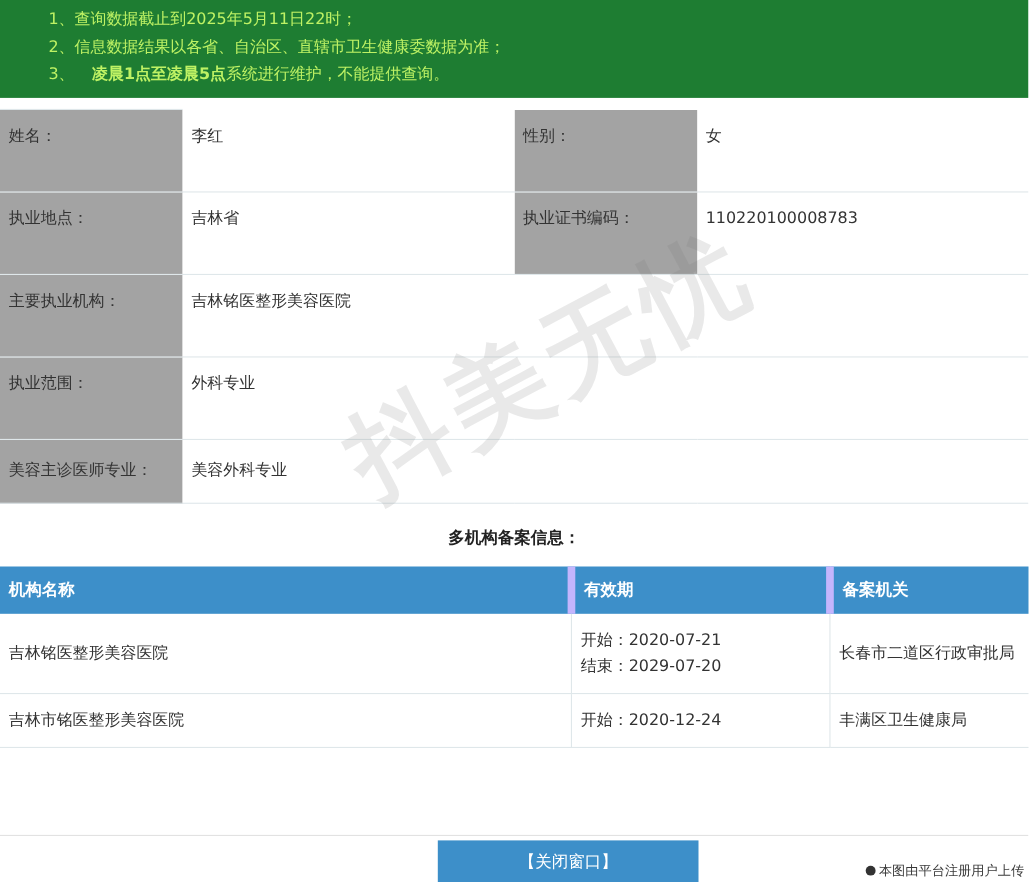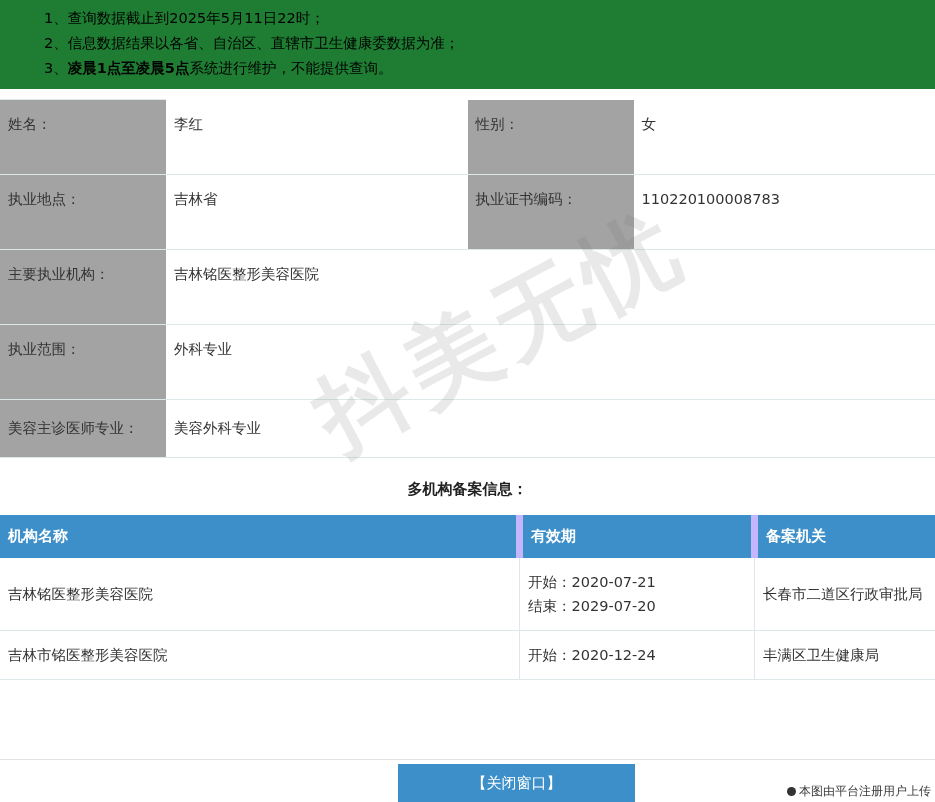--- a/index.html
+++ b/index.html
@@ -13,31 +13,32 @@
     font-family: "DejaVu Sans", "Liberation Sans", sans-serif;
     font-size: 14px;
     color: #333333;
     overflow: hidden;
     position: relative;
   }
 
   
   .notice {
     background: #1e7d32;
-    color: #000000;
+    color: #bef264;
     padding: 6px 0 8px 0;
     font-size: 14.5px;
     line-height: 25px;
   }
   .notice-line {
     padding-left: 44px;
     white-space: nowrap;
   }
   .notice-line b {
     font-weight: bold;
+    margin-left: 16px;
   }
 
   
   .info-table {
     width: 935px;
     border-collapse: collapse;
     table-layout: fixed;
     margin-top: 10px;
   }
   .info-table td {

